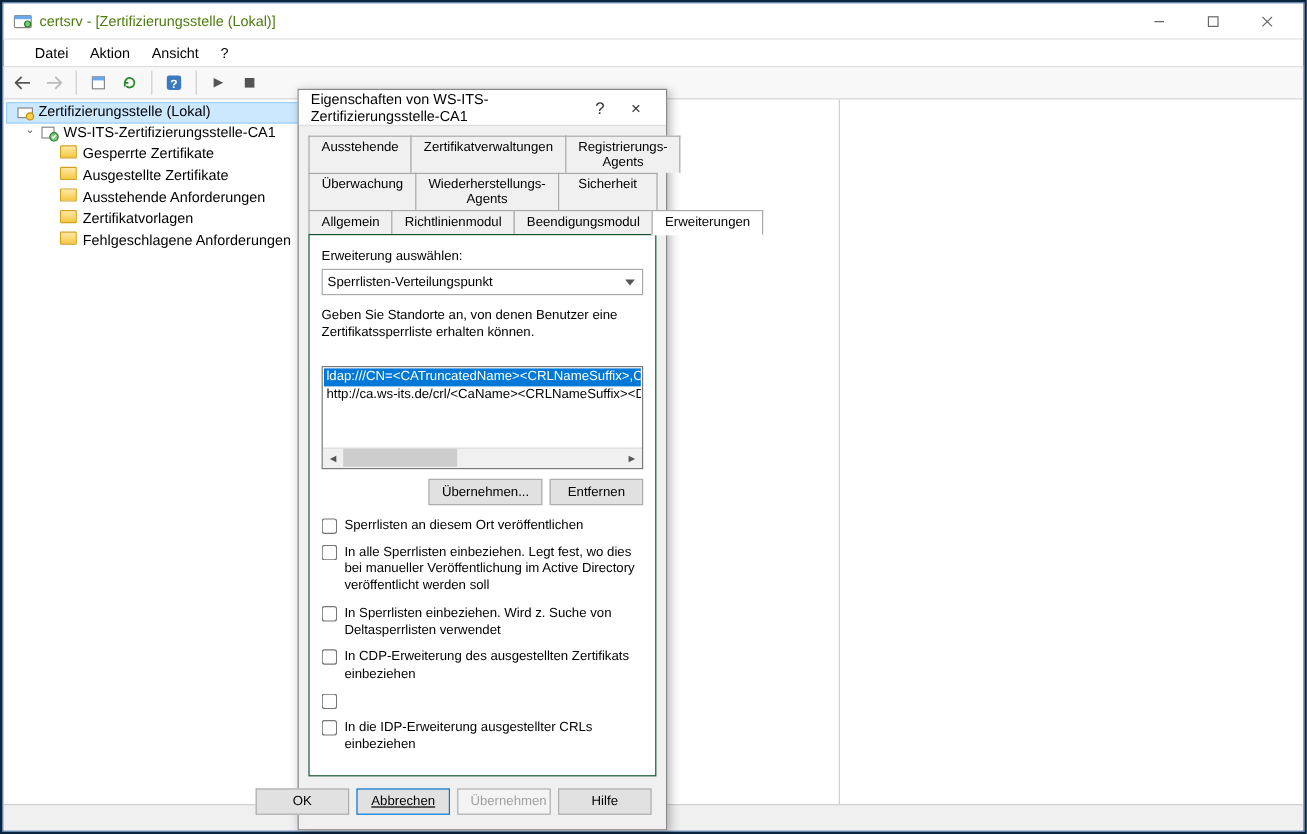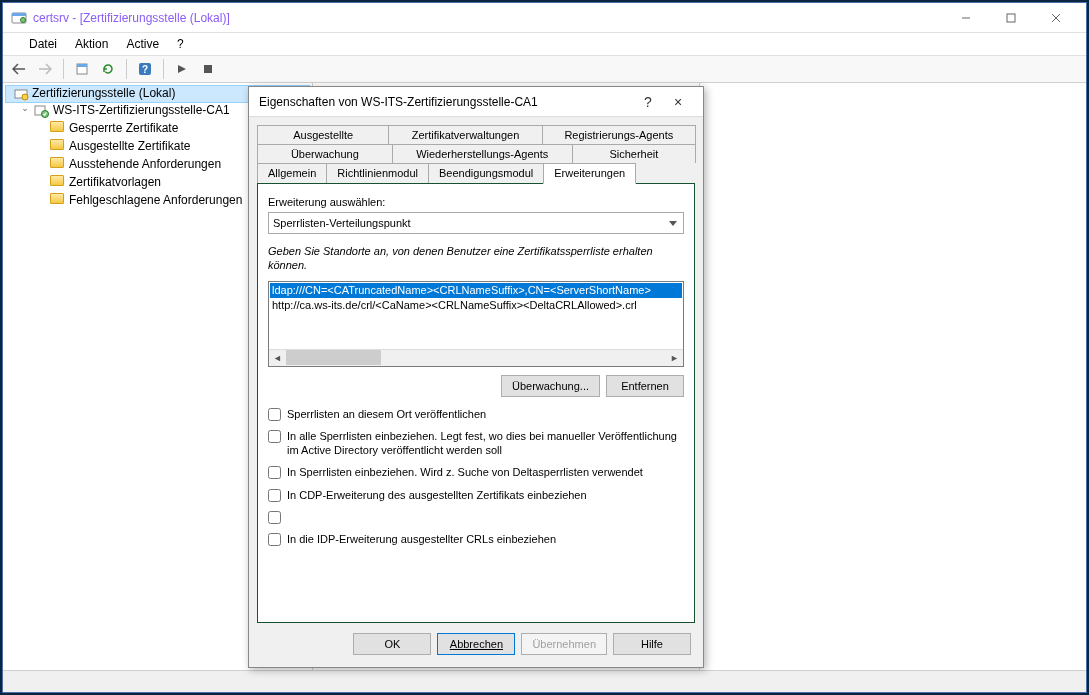--- a/index.html
+++ b/index.html
@@ -1,20 +1,20 @@
 <!DOCTYPE html>
 <html><head>
 <meta charset="utf-8">
 <style>
 * { box-sizing: border-box; margin: 0; padding: 0; }
 body { font-family: "Segoe UI", Tahoma, sans-serif; font-size: 12px; background: #0a2540; width: 1089px; height: 695px; overflow: hidden; position: relative; }
 .app-window { position: absolute; top: 2px; left: 2px; right: 2px; bottom: 2px; background: #fff; border: 1px solid #4a6ea8; display: flex; flex-direction: column; }
 .titlebar { height: 30px; background: #fff; display: flex; align-items: center; padding: 0 8px; border-bottom: 1px solid #e0e0e0; }
 .titlebar-icon { width: 16px; height: 16px; margin-right: 6px; }
-.titlebar-text { flex: 1; color: #8b5cf6; font-size: 12px; }
+.titlebar-text { flex: 1; color: #4d7c0f; font-size: 12px; }
 .win-controls { display: flex; }
 .win-btn { width: 45px; height: 28px; display: flex; align-items: center; justify-content: center; color: #666; }
 .menubar { height: 22px; display: flex; align-items: center; padding: 0 4px; gap: 2px; margin-left: 14px; }
 .menu-item { padding: 2px 8px; cursor: default; }
 .toolbar { height: 28px; border-top: 1px solid #e0e0e0; border-bottom: 1px solid #d0d0d0; display: flex; align-items: center; padding: 0 4px; gap: 2px; background: #f8f8f8; }
 .tool-btn { width: 24px; height: 22px; display: flex; align-items: center; justify-content: center; color: #555; border: 1px solid transparent; }
 .tool-btn.disabled { color: #bbb; }
 .tool-sep { width: 1px; height: 20px; background: #ccc; margin: 0 4px; }
 .content-area { flex: 1; display: flex; min-height: 0; }
 .tree-panel { width: 310px; border-right: 1px solid #d0d0d0; background: #fff; padding: 2px; }
@@ -23,35 +23,35 @@
 .tree-toggle { width: 12px; text-align: center; color: #666; font-size: 9px; }
 .tree-icon { width: 16px; height: 16px; margin: 0 3px; flex-shrink: 0; }
 .folder-icon { background: linear-gradient(#ffe9a8,#f5c842); border: 1px solid #d4a017; border-radius: 1px; width: 14px; height: 11px; }
 .cert-icon svg, .titlebar-icon svg { width: 16px; height: 16px; }
 .main-panel { flex: 1; display: flex; }
 .main-left { flex: 1; border-right: 1px solid #d0d0d0; background: #fff; }
 .main-right { flex: 1; background: #fff; }
 .statusbar { height: 22px; border-top: 1px solid #d0d0d0; background: #f0f0f0; }
 
 
-.dialog { position: absolute; left: 248px; top: 86px; width: 456px; background: #f0f0f0; border: 1px solid #888; box-shadow: 2px 2px 8px rgba(0,0,0,0.3); }
+.dialog { position: absolute; left: 248px; top: 74px; width: 308px; background: #f0f0f0; border: 1px solid #888; box-shadow: 2px 2px 8px rgba(0,0,0,0.3); }
 .dlg-titlebar { height: 30px; background: #fff; display: flex; align-items: center; padding: 0 10px; border-bottom: 1px solid #ddd; }
 .dlg-title { flex: 1; font-size: 12px; }
 .dlg-title-btn { width: 30px; height: 24px; display: flex; align-items: center; justify-content: center; font-size: 14px; color: #333; }
 .dlg-body { padding: 8px 8px 0 8px; }
 .tabstrip { position: relative; }
 .tabrow { display: flex; gap: 0; }
 .tab { border: 1px solid #aaa; border-bottom: none; background: #f0f0f0; padding: 3px 10px; font-size: 11px; cursor: default; margin-right: -1px; position: relative; }
 .tab.bottomrow { border-bottom: none; }
 .tab.active { background: #fff; z-index: 2; border-bottom: 1px solid #fff; margin-bottom: -1px; padding-bottom: 4px; }
 .tabpanel { border: 1px solid #14532d; background: #fff; padding: 12px 10px 10px 10px; min-height: 440px; }
 .field-label { font-size: 11px; margin-bottom: 4px; }
 .combo { width: 100%; height: 22px; border: 1px solid #aaa; background: #fff; display: flex; align-items: center; padding: 0 4px; font-size: 11px; position: relative; margin-bottom: 10px; }
 .combo::after { content: ""; position: absolute; right: 6px; top: 8px; border-left: 4px solid transparent; border-right: 4px solid transparent; border-top: 5px solid #555; }
-.desc-text { font-size: 11px; margin-bottom: 8px; line-height: 1.3; font-style: italic; }
+.desc-text { font-size: 11px; margin-bottom: 20px; line-height: 1.3; }
 .listbox { border: 1px solid #7a7a7a; background: #fff; height: 86px; overflow: hidden; position: relative; font-size: 11px; }
 .listbox-inner { padding: 1px; }
 .list-item { padding: 0 2px; white-space: nowrap; height: 15px; line-height: 15px; overflow: hidden; }
 .list-item.selected { background: #0078d7; color: #fff; }
 .hscroll { position: absolute; bottom: 0; left: 0; right: 0; height: 17px; background: #f0f0f0; border-top: 1px solid #ddd; display: flex; align-items: center; }
 .hscroll-btn { width: 17px; height: 17px; display: flex; align-items: center; justify-content: center; color: #555; font-size: 9px; }
 .hscroll-track { flex: 1; height: 17px; position: relative; }
 .hscroll-thumb { position: absolute; left: 0; width: 95px; height: 15px; top: 1px; background: #cdcdcd; }
 .btn-row { display: flex; justify-content: flex-end; gap: 6px; margin-top: 8px; margin-bottom: 10px; }
 .btn { min-width: 78px; height: 22px; border: 1px solid #adadad; background: #e1e1e1; font-size: 11px; padding: 0 10px; cursor: default; }
@@ -92,21 +92,21 @@
             <line x1="1" y1="1" x2="9" y2="9" stroke="currentColor" stroke-width="1"></line>
             <line x1="9" y1="1" x2="1" y2="9" stroke="currentColor" stroke-width="1"></line>
           </svg>
         </div>
     </div>
   </div>
 
   <div class="menubar">
     <div class="menu-item">Datei</div>
     <div class="menu-item">Aktion</div>
-    <div class="menu-item">Active</div>
+    <div class="menu-item">Ansicht</div>
     <div class="menu-item">?</div>
   </div>
 
   <div class="toolbar">
     <div class="tool-btn">
         <svg width="14" height="12">
           <path d="M6 1 L1 6 L6 11 M1 6 H13" fill="none" stroke="#555" stroke-width="1.5"></path>
         </svg>
       </div>
     <div class="tool-btn disabled">
@@ -207,21 +207,21 @@
 
 <div class="dialog">
   <div class="dlg-titlebar">
     <span class="dlg-title">Eigenschaften von WS-ITS-Zertifizierungsstelle-CA1</span>
     <div class="dlg-title-btn">?</div>
     <div class="dlg-title-btn">×</div>
   </div>
   <div class="dlg-body">
     <div class="tabstrip">
       <div class="tabrow">
-        <div class="tab" style="flex:1;text-align:center">Ausgestellte</div>
+        <div class="tab" style="flex:1;text-align:center">Ausstehende</div>
         <div class="tab" style="flex:1.2;text-align:center">Zertifikatverwaltungen</div>
         <div class="tab" style="flex:1.2;text-align:center">Registrierungs-Agents</div>
       </div>
       <div class="tabrow">
         <div class="tab" style="flex:1;text-align:center">Überwachung</div>
         <div class="tab" style="flex:1.4;text-align:center">Wiederherstellungs-Agents</div>
         <div class="tab" style="flex:0.9;text-align:center">Sicherheit</div>
       </div>
       <div class="tabrow">
         <div class="tab bottomrow">Allgemein</div>
@@ -242,21 +242,21 @@
           </div>
           <div class="hscroll">
             <div class="hscroll-btn">◄</div>
             <div class="hscroll-track">
                 <div class="hscroll-thumb"></div>
               </div>
             <div class="hscroll-btn">►</div>
           </div>
         </div>
         <div class="btn-row">
-          <button class="btn">Überwachung...</button>
+          <button class="btn">Übernehmen...</button>
           <button class="btn">Entfernen</button>
         </div>
         <div class="checkbox-row">
             <input type="checkbox" style="">
             <span>Sperrlisten an diesem Ort veröffentlichen</span>
           </div>
         <div class="checkbox-row">
             <input type="checkbox" style="">
             <span>In alle Sperrlisten einbeziehen. Legt fest, wo dies bei manueller Veröffentlichung im Active Directory veröffentlicht werden soll</span>
           </div>

